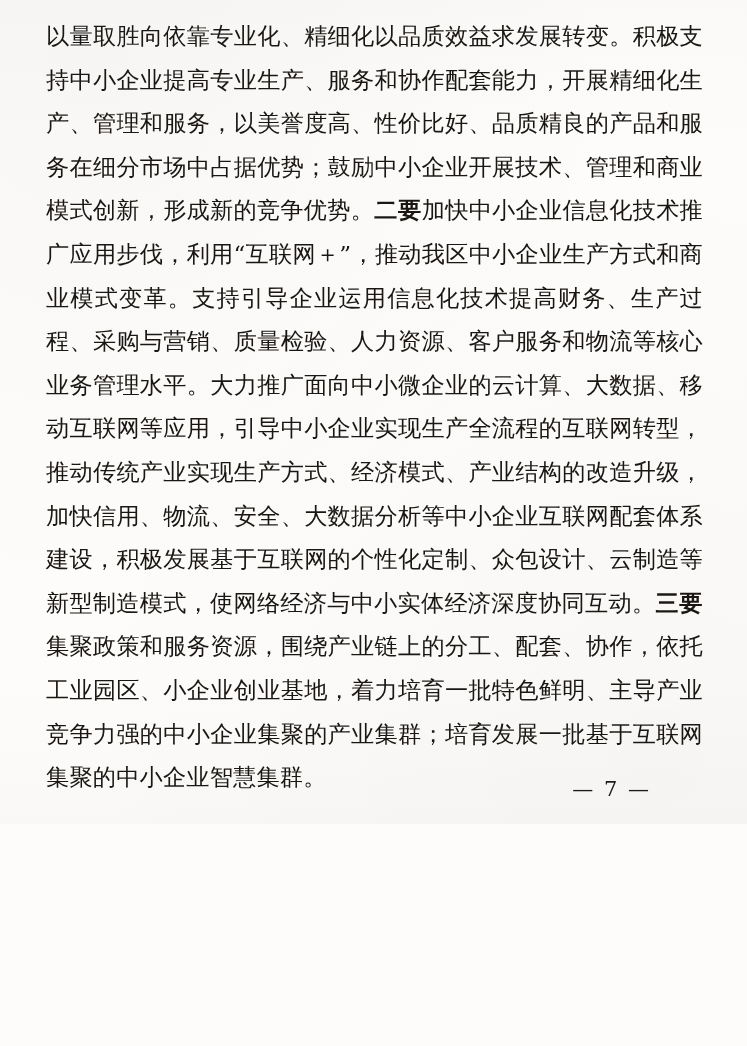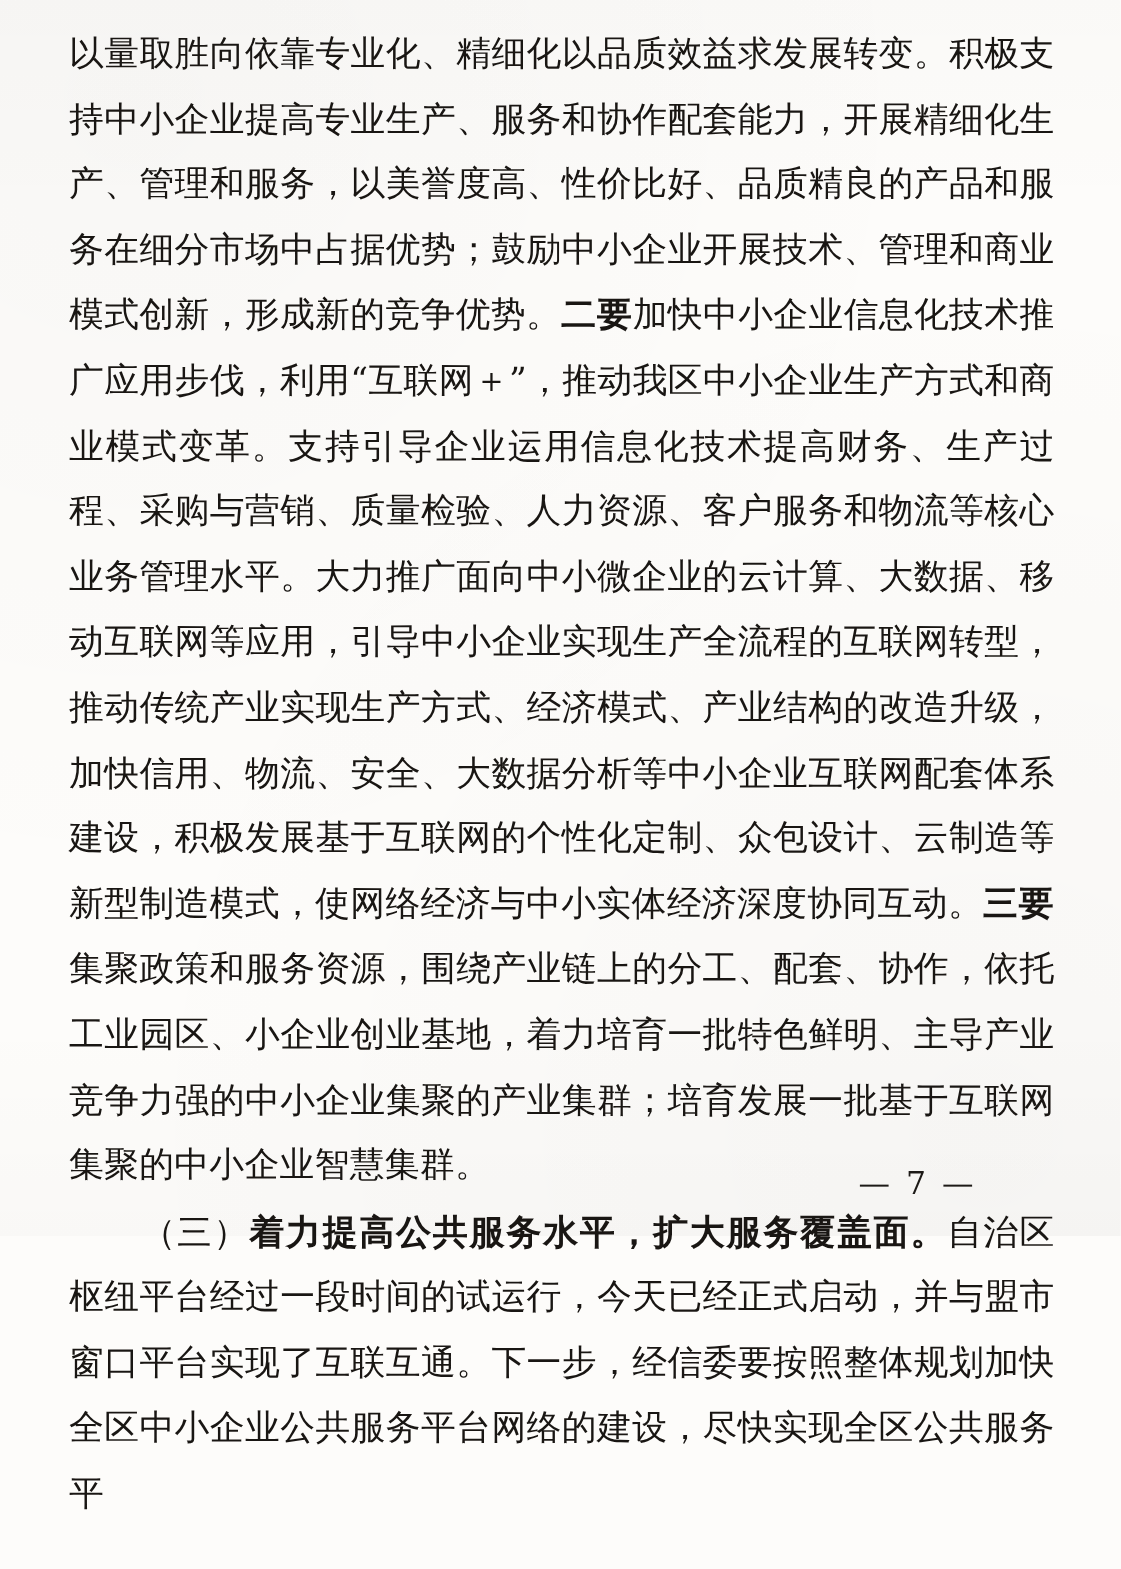--- a/index.html
+++ b/index.html
@@ -74,20 +74,19 @@
   }
 </style>
 </head>
 <body>
 
 <div class="page">
   <div class="body-text">
 
     <p class="para"><span>以量取胜向依靠专业化、精细化以品质效益求发展转变。积极支持中小企业提高专业生产、服务和协作配套能力，开展精细化生产、管理和服务，以美誉度高、性价比好、品质精良的产品和服务在细分市场中占据优势；鼓励中小企业开展技术、管理和商业模式创新，形成新的竞争优势。</span><span class="em">二要</span><span>加快中小企业信息化技术推广应用步伐，利用“互联网＋”，推动我区中小企业生产方式和商业模式变革。支持引导企业运用信息化技术提高财务、生产过程、采购与营销、质量检验、人力资源、客户服务和物流等核心业务管理水平。大力推广面向中小微企业的云计算、大数据、移动互联网等应用，引导中小企业实现生产全流程的互联网转型，推动传统产业实现生产方式、经济模式、产业结构的改造升级，加快信用、物流、安全、大数据分析等中小企业互联网配套体系建设，积极发展基于互联网的个性化定制、众包设计、云制造等新型制造模式，使网络经济与中小实体经济深度协同互动。</span><span class="em">三要</span><span>集聚政策和服务资源，围绕产业链上的分工、配套、协作，依托工业园区、小企业创业基地，着力培育一批特色鲜明、主导产业竞争力强的中小企业集聚的产业集群；培育发展一批基于互联网集聚的中小企业智慧集群。</span></p>
 
-    <p class="para indent"><span>（三）</span><span class="em">着力提高公共服务水平，扩大服务覆盖面。</span><span>自治区枢纽平台经过一段时间的试运行，今天已经正式启动，并与盟市窗口平台实现了互联互通。下一步，经信委要按照整体规划加快全区中小企业公共服务平台网络的建设，尽快实现全区公共服务平</span></p>
 
   </div>
 
   <div class="footer">
     <span class="page-number">— 7 —</span>
   </div>
 </div>
 
 </body></html>

